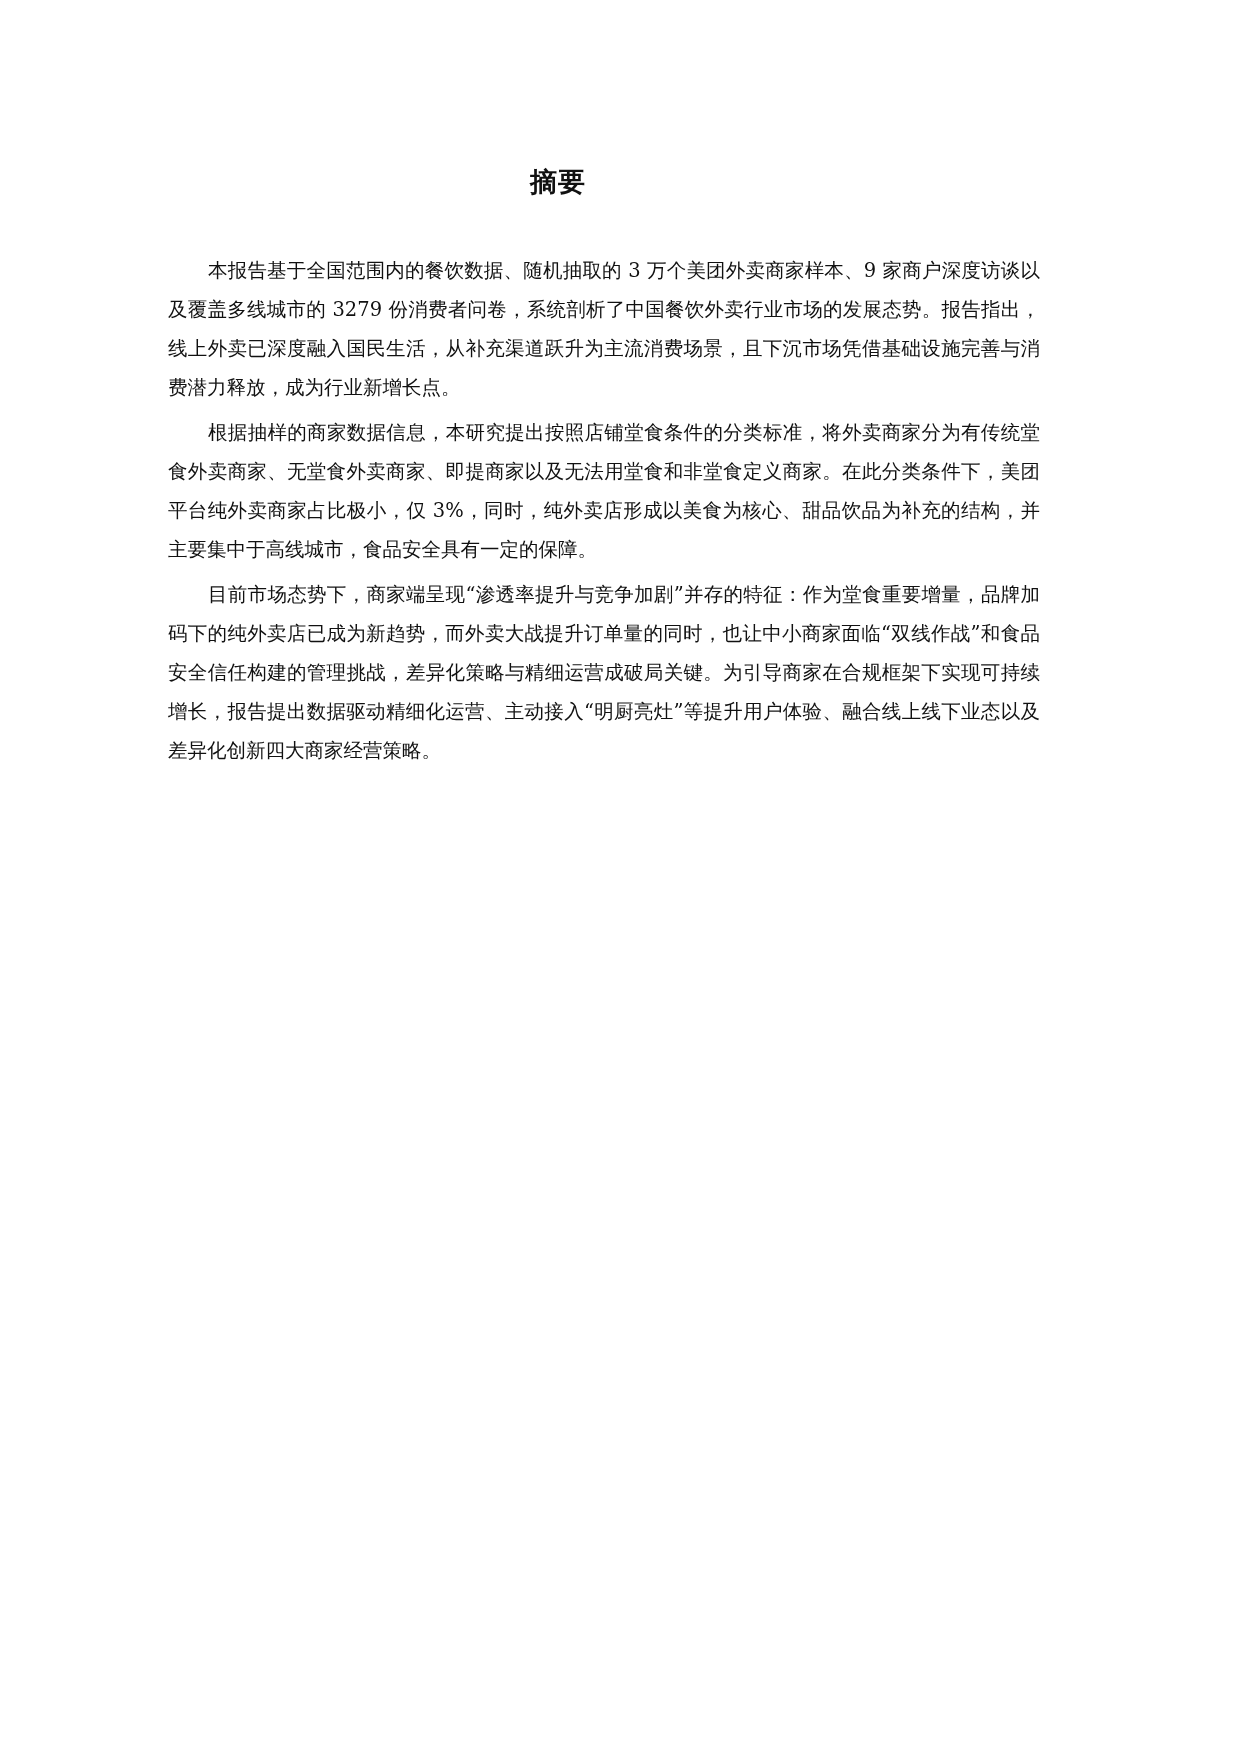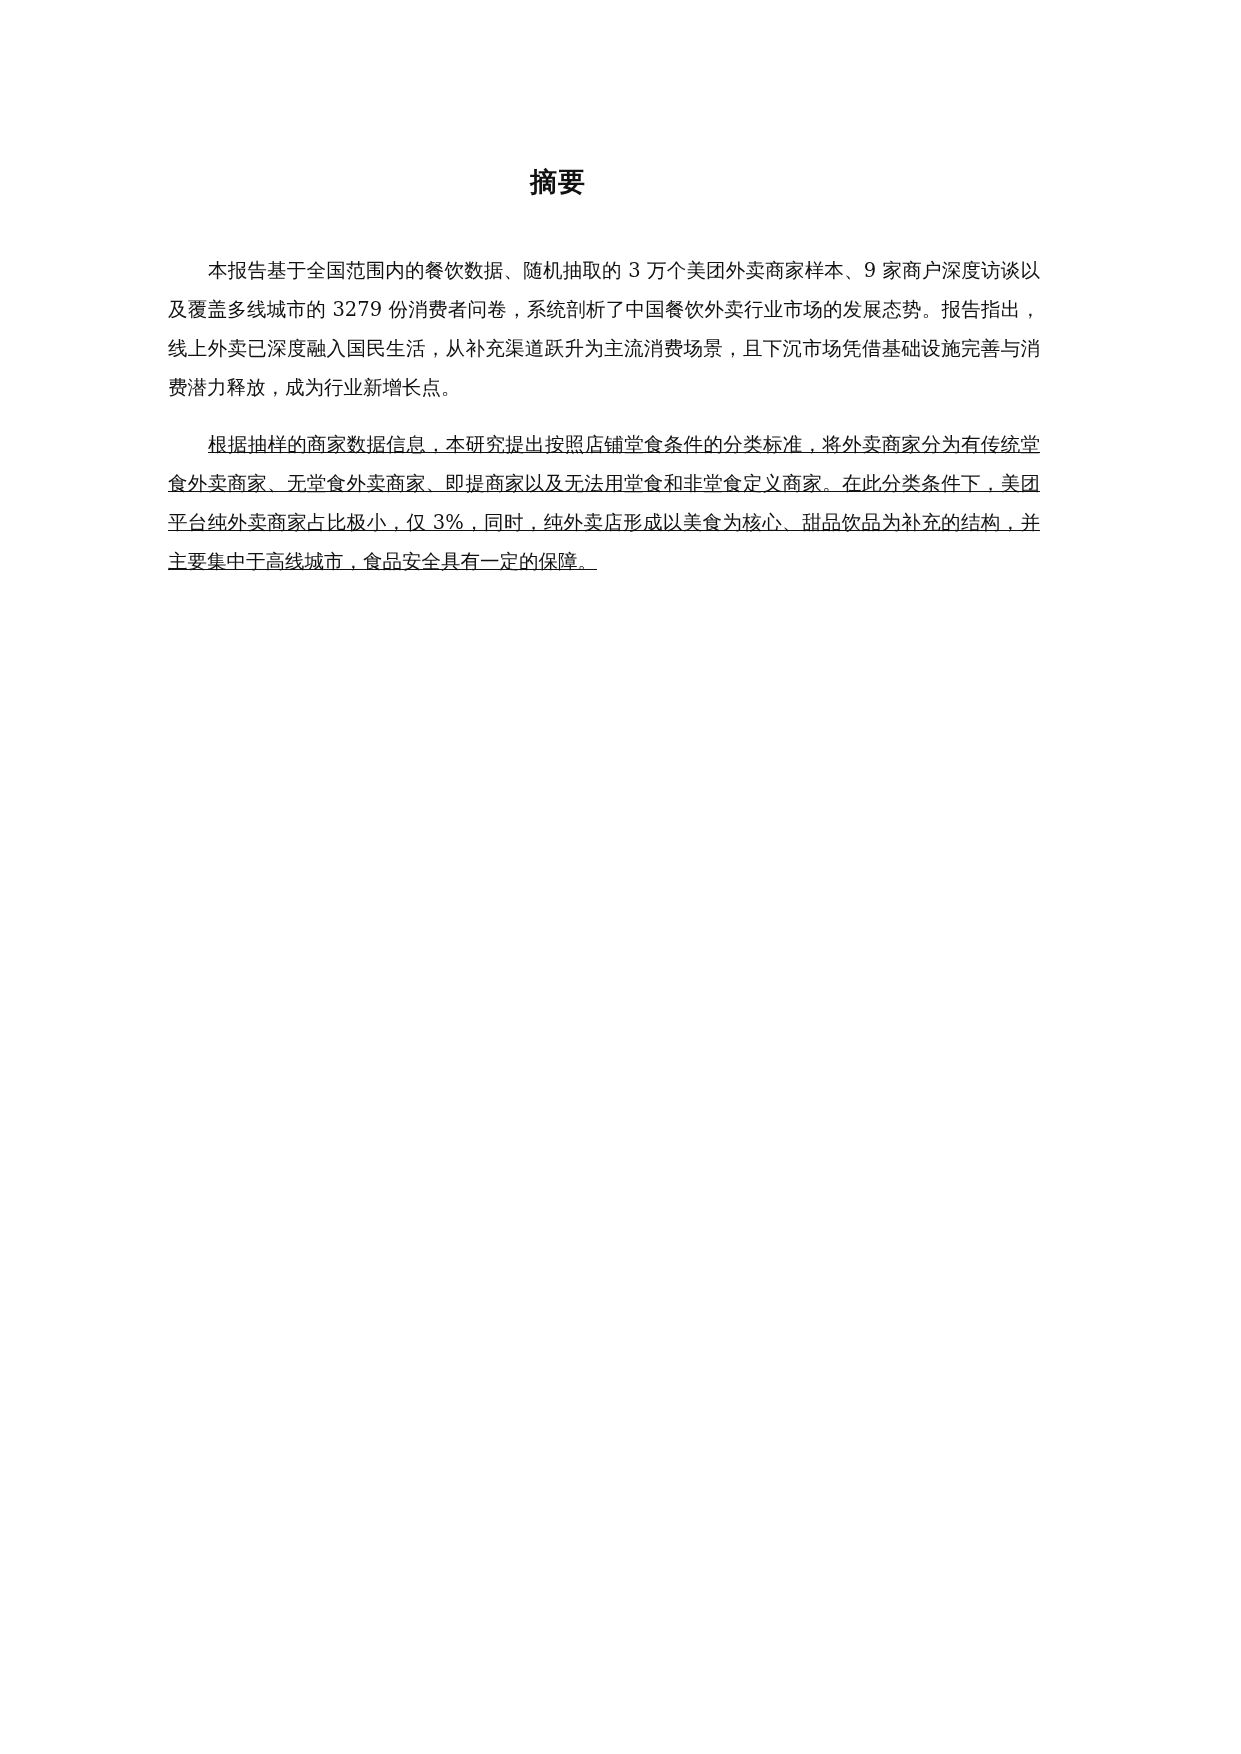--- a/index.html
+++ b/index.html
@@ -5,24 +5,25 @@
   html, body { margin: 0; padding: 0; background: #ffffff; }
   body { width: 1241px; height: 1754px; position: relative; overflow: hidden;
          font-family: "DejaVu Serif", "Liberation Serif", serif; color: #111; }
   .page { position: absolute; left: 0; top: 0; width: 1241px; height: 1754px; background: #fff; }
   .title { position: absolute; top: 146px; left: 0; width: 1116px; text-align: center;
            font-size: 27px; font-weight: bold; letter-spacing: 1px;
            font-family: "DejaVu Sans", "Liberation Sans", sans-serif; }
   .body { position: absolute; top: 251px; left: 168px; width: 872px; }
   .para { margin: 0 0 0 0; font-size: 19.5px; line-height: 39px; text-indent: 40px;
           text-align: justify; }
-  .para + .para { margin-top: 18px; text-decoration: underline; }
+  .para + .para { margin-top: 6px; }
 </style>
 </head>
 <body>
 
 <div class="page">
   <h1 class="title">摘要</h1>
   <div class="body">
     <p class="para">本报告基于全国范围内的餐饮数据、随机抽取的 3 万个美团外卖商家样本、9 家商户深度访谈以及覆盖多线城市的 3279 份消费者问卷，系统剖析了中国餐饮外卖行业市场的发展态势。报告指出，线上外卖已深度融入国民生活，从补充渠道跃升为主流消费场景，且下沉市场凭借基础设施完善与消费潜力释放，成为行业新增长点。</p>
     <p class="para">根据抽样的商家数据信息，本研究提出按照店铺堂食条件的分类标准，将外卖商家分为有传统堂食外卖商家、无堂食外卖商家、即提商家以及无法用堂食和非堂食定义商家。在此分类条件下，美团平台纯外卖商家占比极小，仅 3%，同时，纯外卖店形成以美食为核心、甜品饮品为补充的结构，并主要集中于高线城市，食品安全具有一定的保障。</p>
+    <p class="para">目前市场态势下，商家端呈现“渗透率提升与竞争加剧”并存的特征：作为堂食重要增量，品牌加码下的纯外卖店已成为新趋势，而外卖大战提升订单量的同时，也让中小商家面临“双线作战”和食品安全信任构建的管理挑战，差异化策略与精细运营成破局关键。为引导商家在合规框架下实现可持续增长，报告提出数据驱动精细化运营、主动接入“明厨亮灶”等提升用户体验、融合线上线下业态以及差异化创新四大商家经营策略。</p>
   </div>
 </div>
 
 </body></html>

